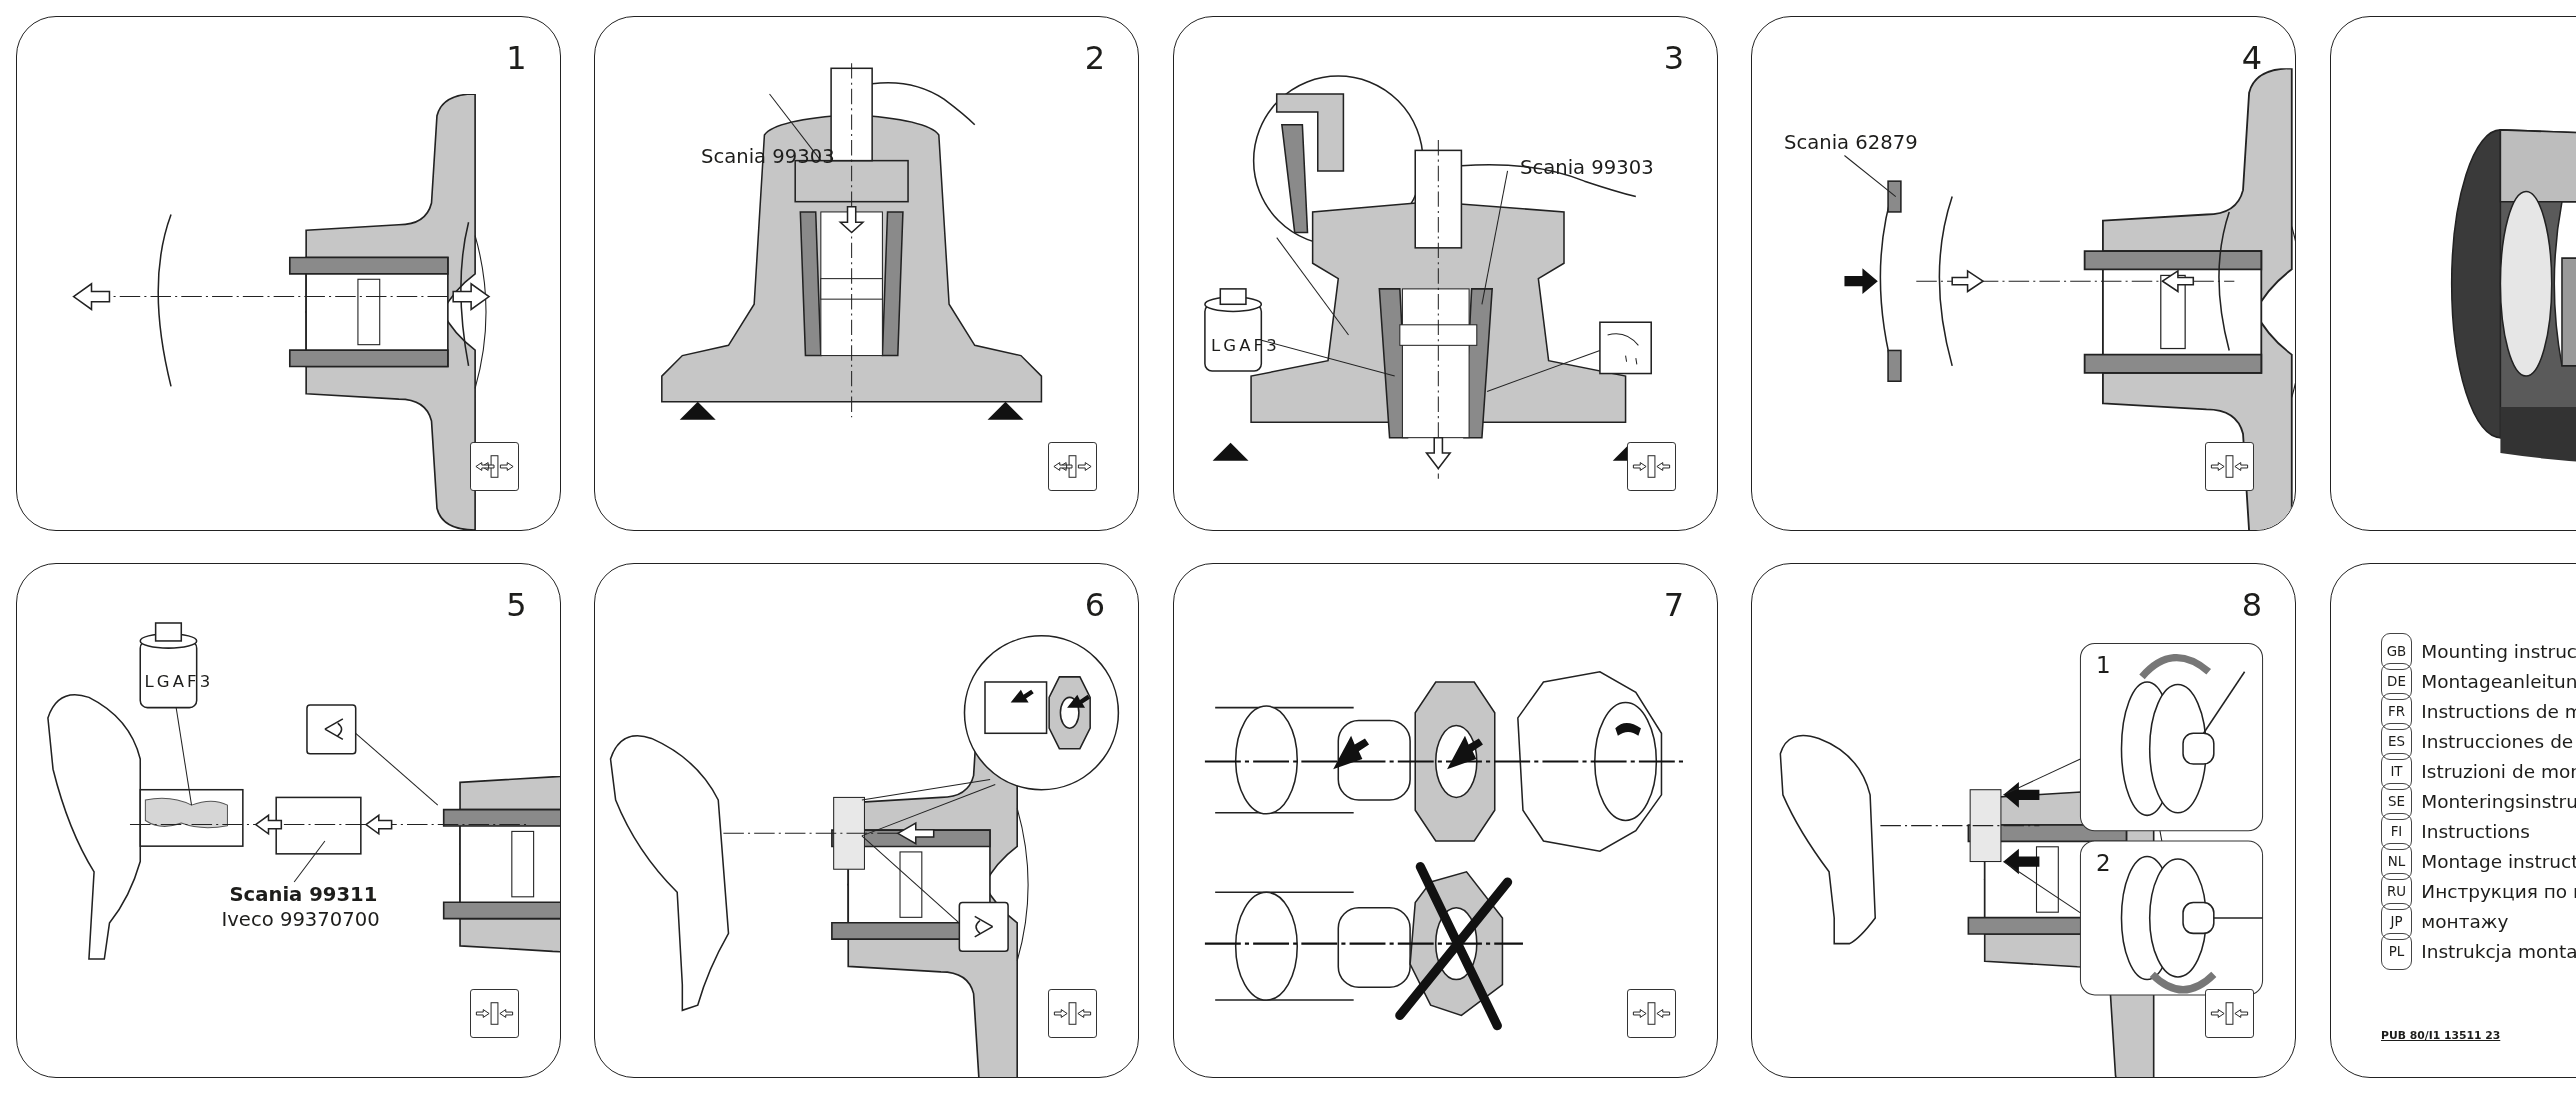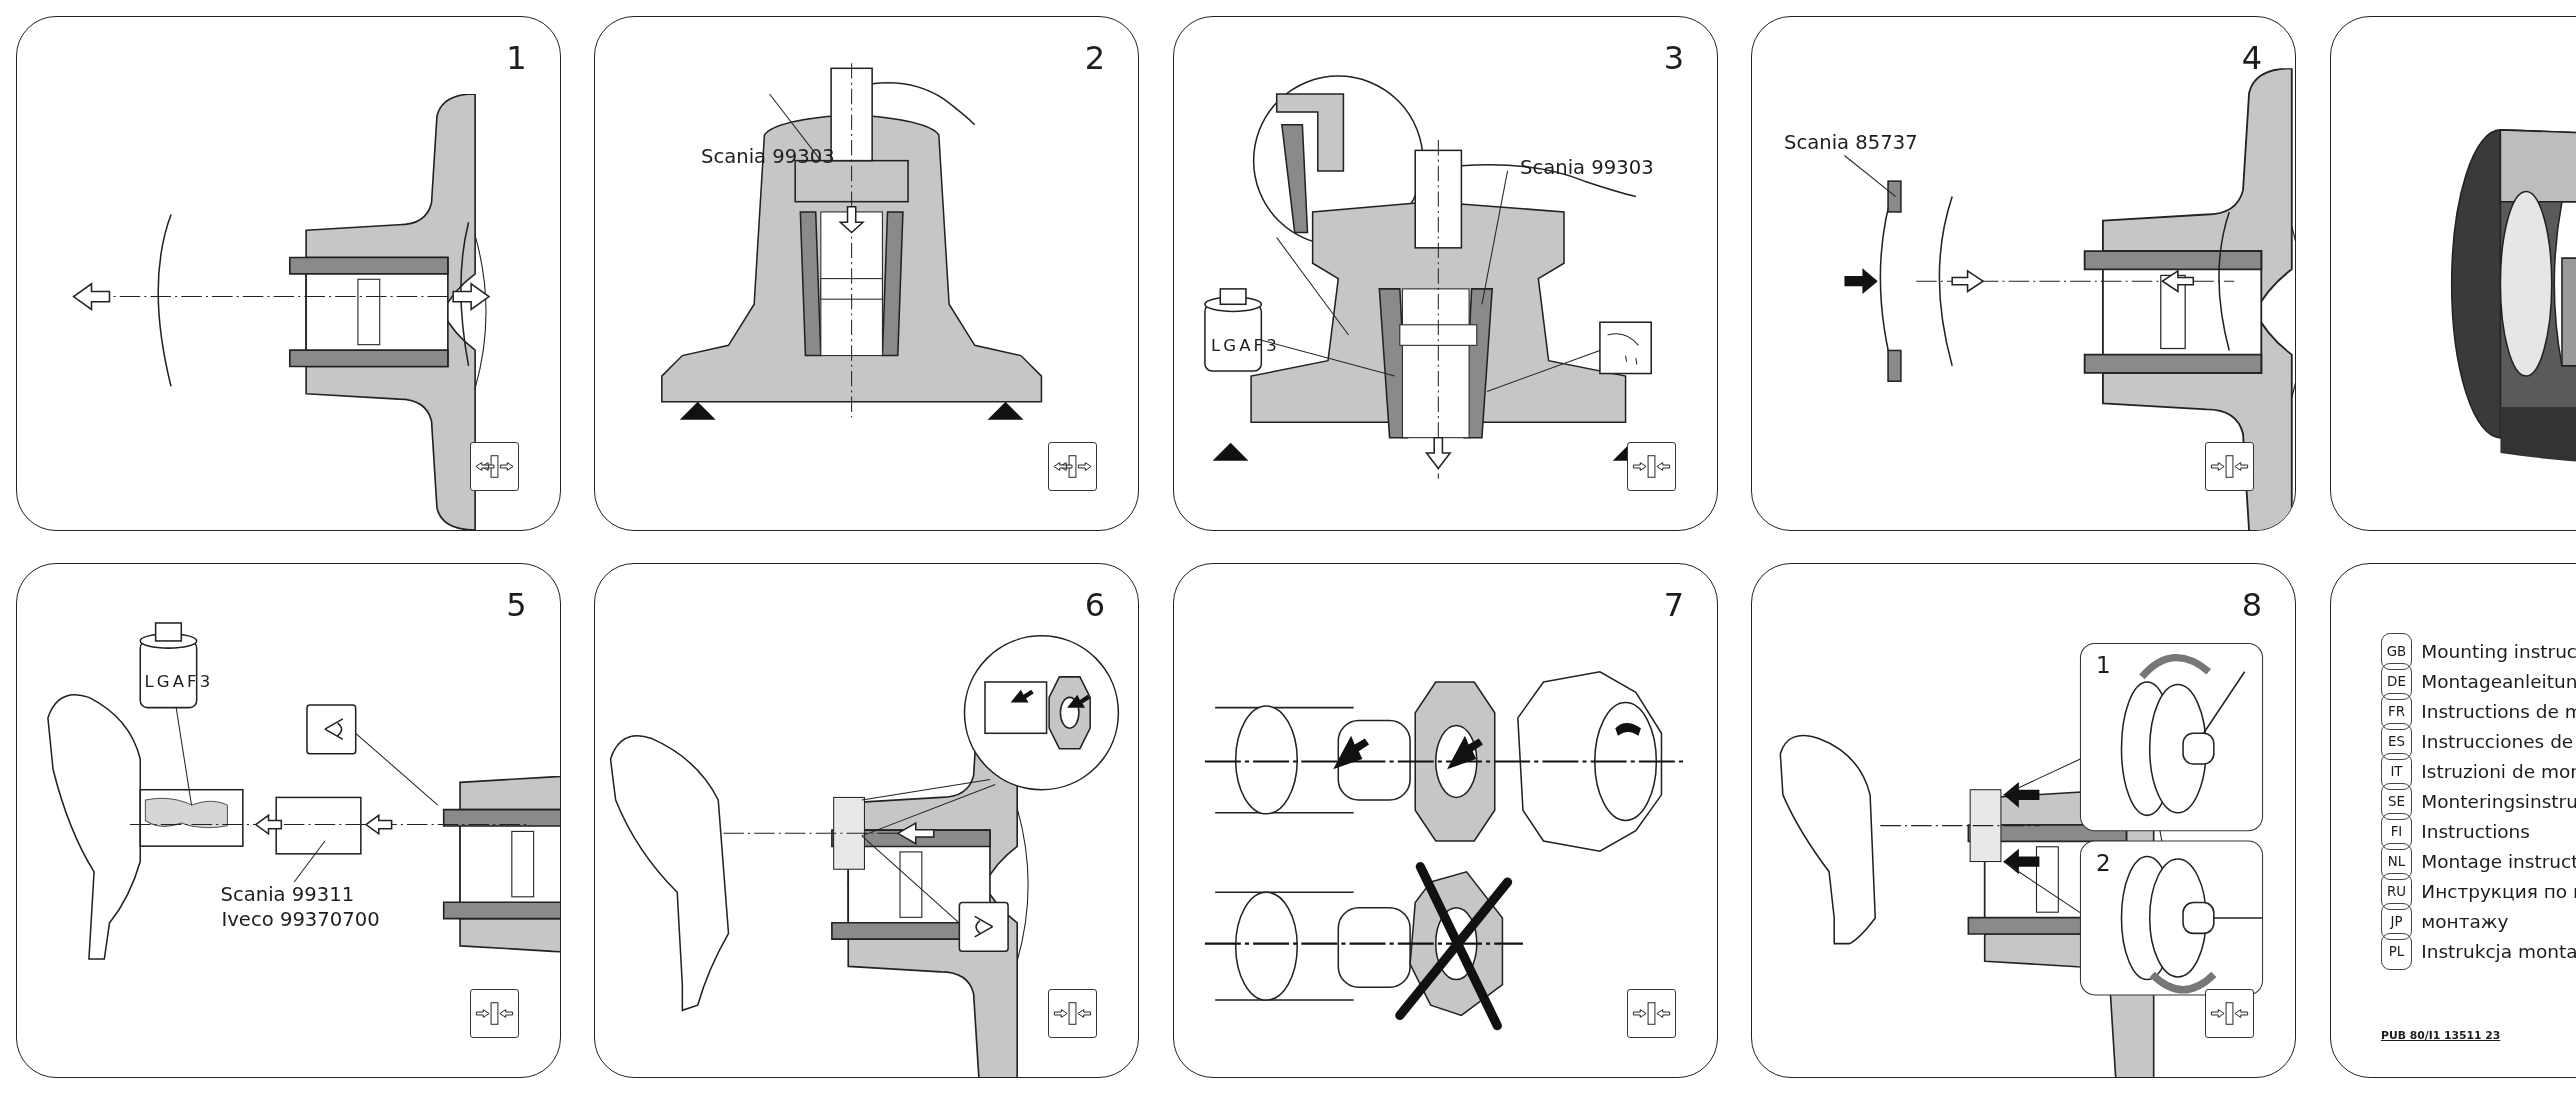--- a/index.html
+++ b/index.html
@@ -144,21 +144,21 @@
     <rect x="265" y="320" width="25" height="60" class="dark"></rect>
     <rect x="265" y="650" width="25" height="60" class="dark"></rect>
     <path class="line" d="M390 350 Q340 500 390 680"></path>
     <path class="line" d="M930 380 Q890 500 930 650"></path>
     <line class="thin" x1="320" y1="515" x2="940" y2="515" stroke-dasharray="40 8 4 8"></line>
     <path class="black" d="M245 515 L215 490 L215 505 L180 505 L180 525 L215 525 L215 540 Z"></path>
     <path class="white" d="M450 515 L420 495 L420 508 L390 508 L390 522 L420 522 L420 535 Z"></path>
     <path class="white" d="M800 515 L830 495 L830 508 L860 508 L860 522 L830 522 L830 535 Z"></path>
     <line class="thin" x1="180" y1="270" x2="280" y2="350"></line>
   </svg>
-  <div class="label" style="left:32px;top:114px;">Scania 85737</div>
+  <div class="label" style="left:32px;top:114px;">Scania 62879</div>
   <div class="step-num">4</div>
   <div class="mode-icon">
       <svg viewBox="0 0 96 96">
         <use href="#sym-in"></use>
       </svg>
     </div>
 </div>
 
 <div class="panel" style="left:2330px;top:15.5px;">
 
@@ -196,21 +196,21 @@
     </g>
     <line class="thin" x1="310" y1="280" x2="340" y2="470"></line>
     <g>
       <rect x="565" y="275" width="95" height="95" rx="6" class="white"></rect>
       <path class="line" d="M600 322 L635 302 M600 322 L635 342 M625 310 Q640 322 625 335"></path>
     </g>
     <line class="thin" x1="660" y1="330" x2="820" y2="470"></line>
     <line class="thin" x1="600" y1="540" x2="540" y2="620"></line>
   </svg>
   <div class="label" style="left:128px;top:108px;font-size:16.5px;letter-spacing:3.1px;">LGAF3</div>
-  <div class="label" style="left:204px;top:319px;">Scania 99311</div>
+  <div class="label" style="left:213px;top:319px;font-weight:bold;">Scania 99311</div>
   <div class="label" style="left:205px;top:344px;">Iveco 99370700</div>
   <div class="step-num">5</div>
   <div class="mode-icon">
       <svg viewBox="0 0 96 96">
         <use href="#sym-in"></use>
       </svg>
     </div>
 </div>
 
 <div class="panel" style="left:594px;top:563px;">

